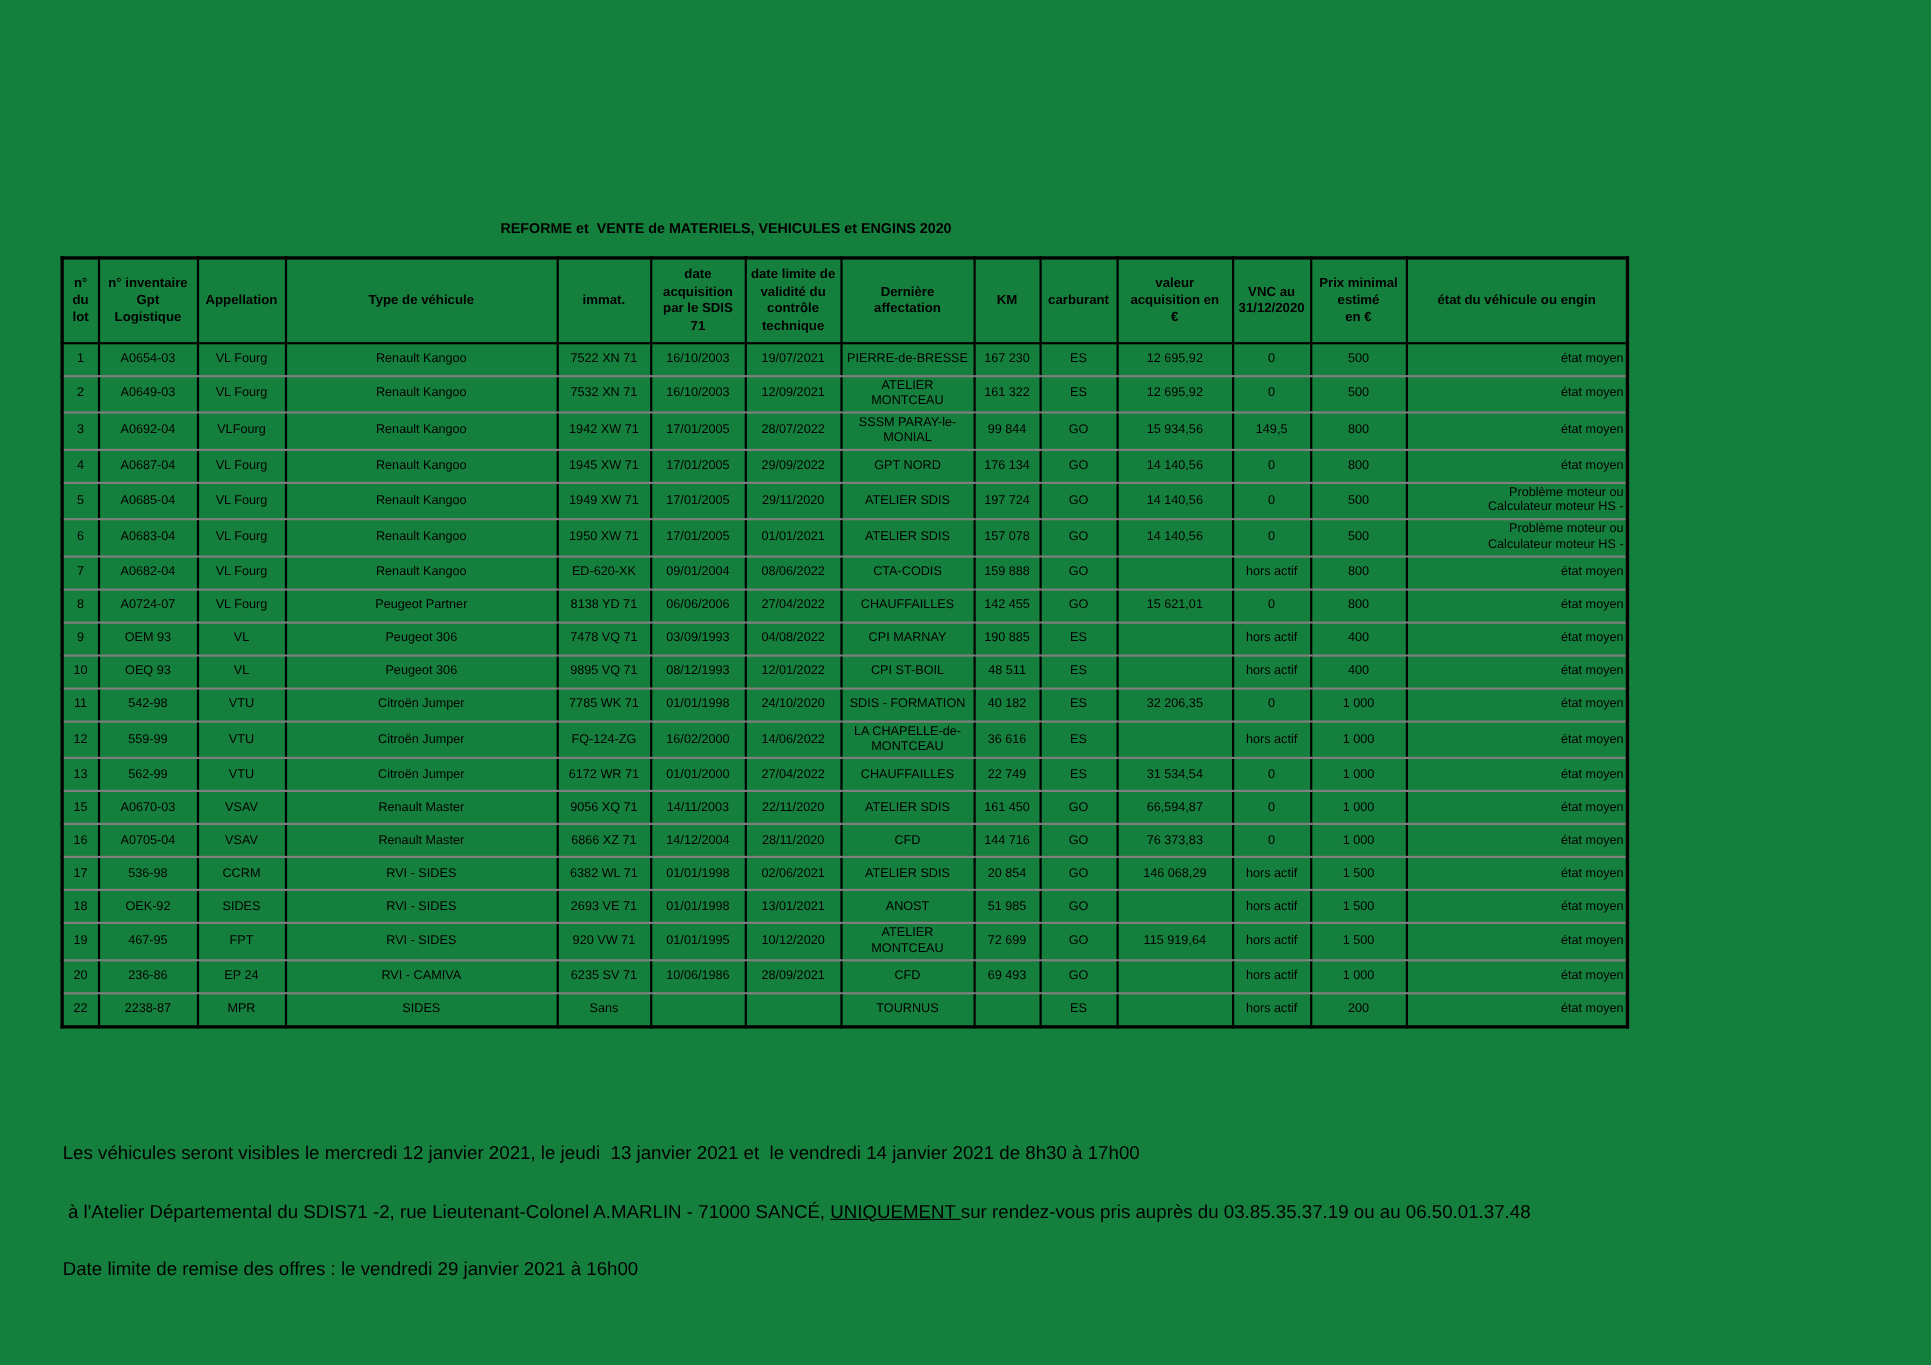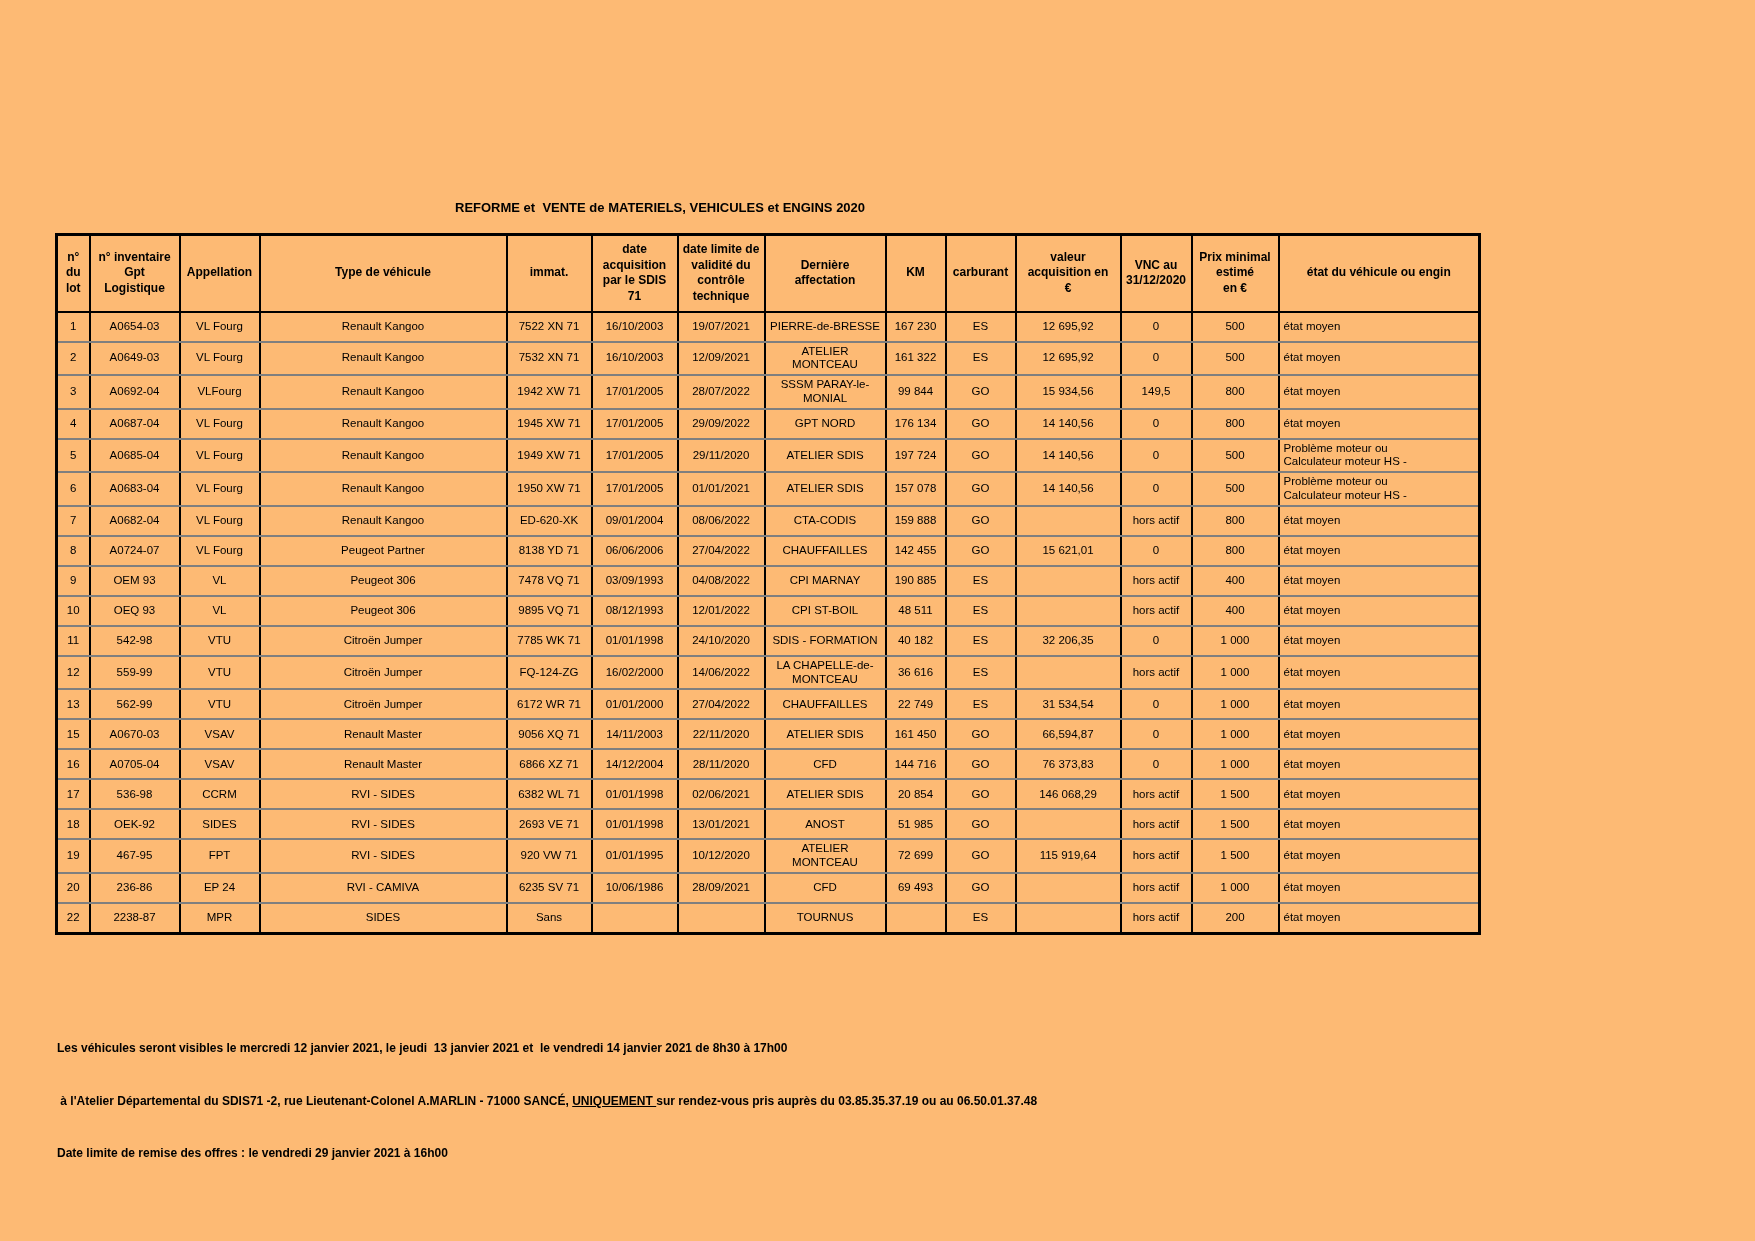--- a/index.html
+++ b/index.html
@@ -1,20 +1,20 @@
 <!DOCTYPE html>
 <html><head>
 <meta charset="utf-8">
 <style>
   html, body { margin: 0; padding: 0; background: #fff; }
   .page {
     position: relative;
     width: 1755px;
     height: 1241px;
-    background: #fdba74;
+    background: #15803d;
     font-family: "Liberation Sans", sans-serif;
     color: #000;
     overflow: hidden;
   }
   .doc-title {
     position: absolute;
     left: 455px;
     top: 200px;
     font-size: 13px;
     font-weight: bold;
@@ -48,29 +48,29 @@
     border-bottom: 2px solid #7f7f7f;
     font-size: 11.5px;
     text-align: center;
     vertical-align: middle;
     white-space: pre-line;
     line-height: 1.2;
     padding: 2px 2px;
     overflow: hidden;
   }
   td.etat {
-    text-align: left;
+    text-align: right;
     padding-left: 4px;
   }
   .footer {
     position: absolute;
     left: 57px;
     top: 1005px;
-    font-size: 12px;
-    font-weight: bold;
+    font-size: 17px;
+    font-weight: normal;
     line-height: 17.5px;
     white-space: pre-wrap;
   }
   .footer .underline { text-decoration: underline; }
 </style>
 </head>
 <body>
 
 <div class="page">
 

